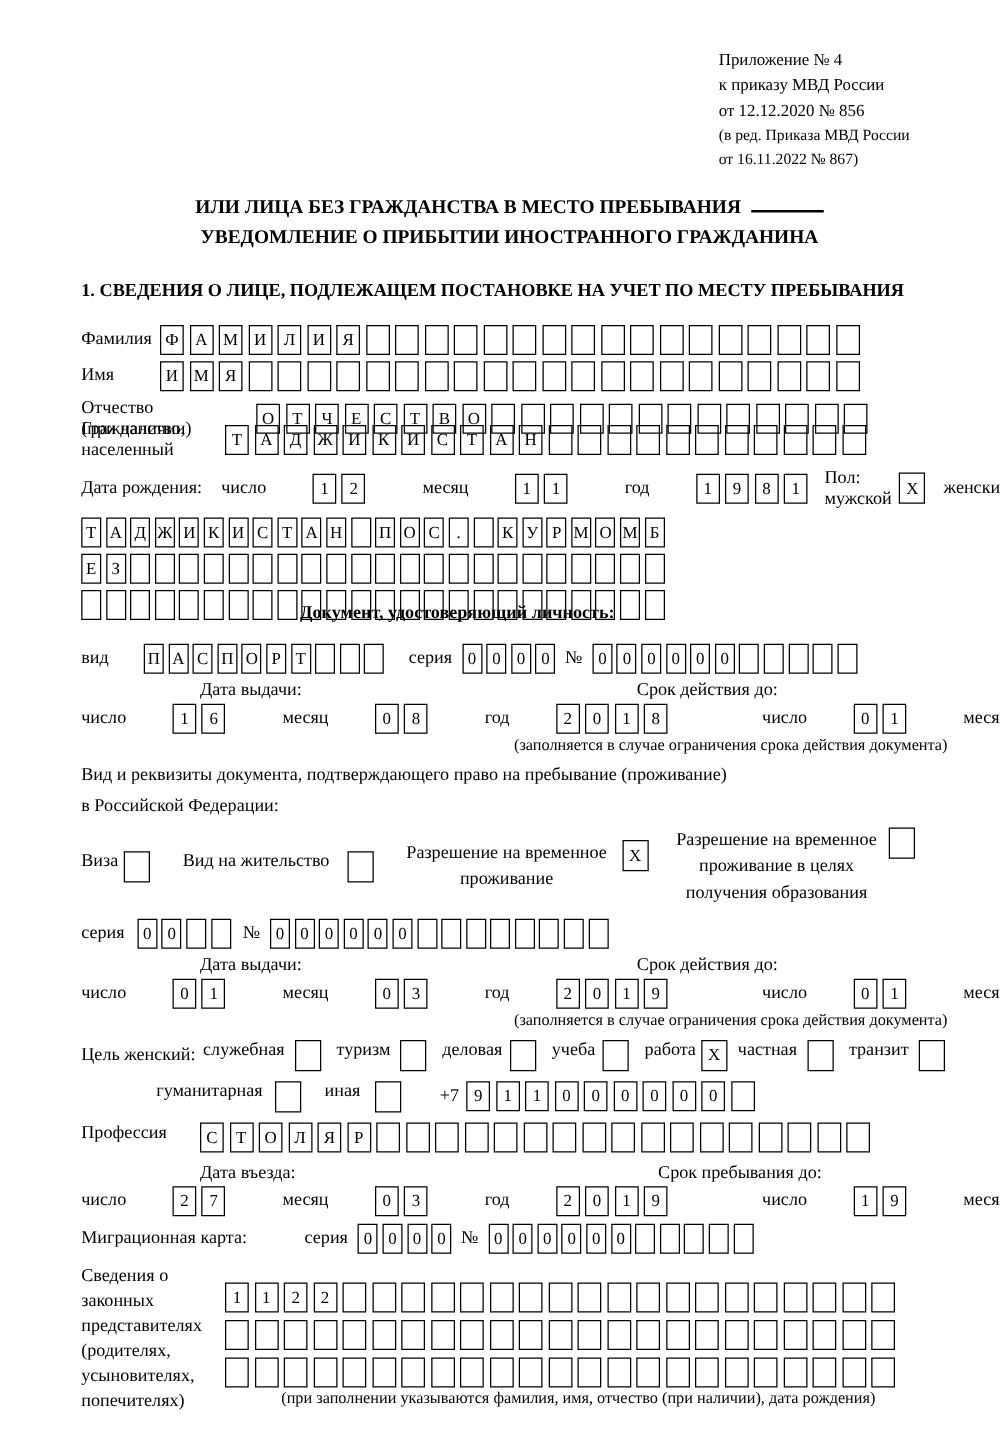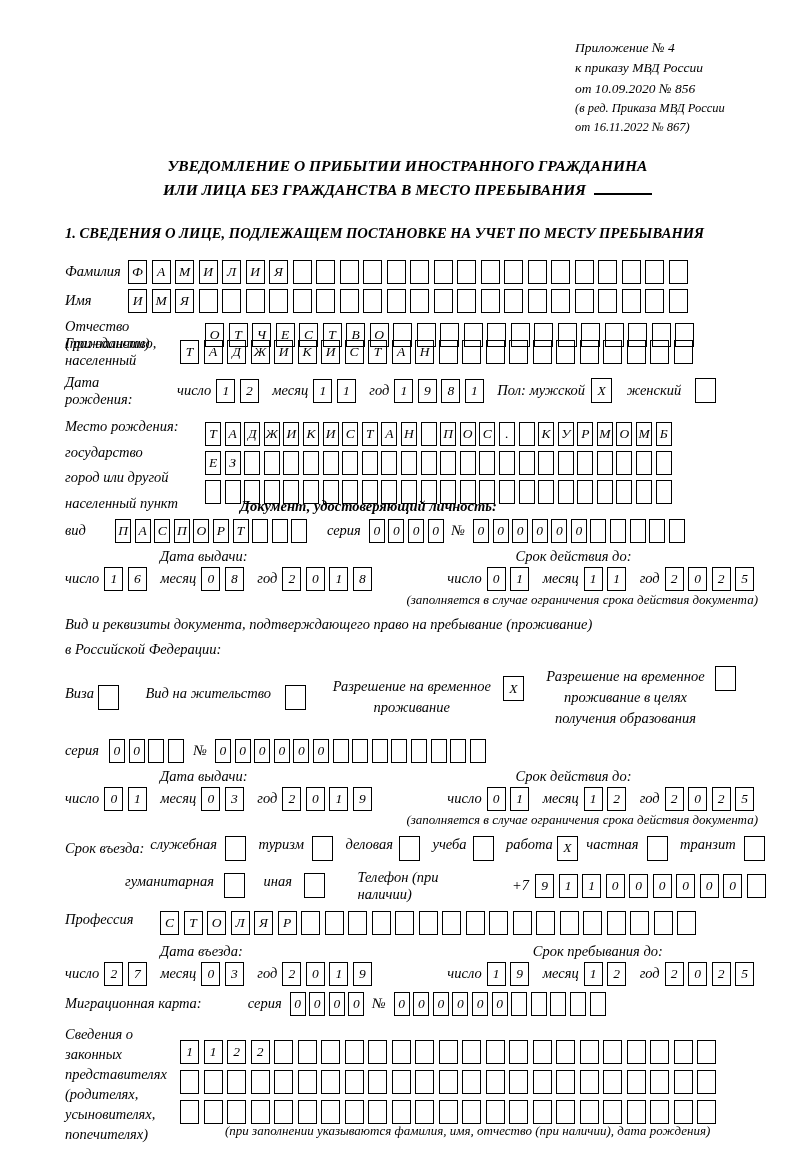--- a/index.html
+++ b/index.html
@@ -1,18 +1,18 @@
 <!DOCTYPE html>
 <html><head>
 <meta charset="utf-8">
 <style>
   * { margin:0; padding:0; box-sizing:border-box; }
   html,body { background:#ffffff; }
   body { width:800px; font-family:"Liberation Serif", serif; color:#000; }
-  .page { position:relative; width:800px; height:1163px; background:#fff; padding:38px 30px 0 65px; overflow:hidden;font-style:italic; }
+  .page { position:relative; width:800px; height:1163px; background:#fff; padding:38px 30px 0 65px; overflow:hidden; }
 
   
   .hdr-right { margin-left:auto; width:195px; font-size:13.5px; line-height:1.5; }
   .hdr-right .small { font-size:12.5px; }
   .forma { text-align:right; padding-right:40px; font-weight:bold; font-size:15px; margin-top:16px; letter-spacing:.5px; }
   .title { text-align:center; font-weight:bold; font-size:15.5px; line-height:1.5; margin-top:18px; margin-left:-20px; }
   .uline { display:inline-block; width:58px; border-bottom:2px solid #000; height:14px; margin-left:8px; }
   .sec1 { font-weight:bold; font-size:14.6px; margin-top:24px; margin-bottom:18px; }
 
   
@@ -20,46 +20,46 @@
   .lab { flex:none; }
   .cells { display:inline-flex; flex:none; }
   .cell { width:19px; height:24px; border:1.6px solid #000; margin-right:4.5px; flex:none;
           display:inline-flex; align-items:center; justify-content:center;
           font-size:13.5px; font-family:"Liberation Serif", serif; }
   .tight .cell { width:16px; margin-right:3.6px; }
   .cbox .cell { width:21px; height:25px; }
   .mlab { white-space:pre-line; }
 
   
-  .dg { display:inline-flex; align-items:center; }
+  .dg { display:inline-flex; align-items:center;gap:32px; }
   .dg .dlab { margin-right:5px; }
   .dg .cells { margin-right:9px; }
   .dhead { display:flex; font-size:14.5px; margin-bottom:2px; }
   .note { text-align:right; font-size:13px; padding-right:12px; margin-top:1px; margin-bottom:8px; }
 
   .opt { display:inline-flex; align-items:flex-start; }
   .optlab { white-space:pre-line; text-align:center; line-height:1.45; }
 </style>
 </head>
 <body>
 
 <div class="page">
 
   <div class="hdr-right">
     <div>Приложение № 4</div>
     <div>к приказу МВД России</div>
-    <div>от 10.09.2020 № 856</div>
+    <div>от 12.12.2020 № 856</div>
     <div class="small">(в ред. Приказа МВД России</div>
     <div class="small">от 16.11.2022 № 867)</div>
   </div>
 
 
   <div class="title">
+    <div><span>ИЛИ ЛИЦА БЕЗ ГРАЖДАНСТВА В МЕСТО ПРЕБЫВАНИЯ</span><span class="uline"></span></div>
     <div>УВЕДОМЛЕНИЕ О ПРИБЫТИИ ИНОСТРАННОГО ГРАЖДАНИНА</div>
-    <div><span>ИЛИ ЛИЦА БЕЗ ГРАЖДАНСТВА В МЕСТО ПРЕБЫВАНИЯ</span><span class="uline"></span></div>
   </div>
 
   <div class="sec1">1. СВЕДЕНИЯ О ЛИЦЕ, ПОДЛЕЖАЩЕМ ПОСТАНОВКЕ НА УЧЕТ ПО МЕСТУ ПРЕБЫВАНИЯ</div>
 
   <div class="row">
     <span class="lab" style="width:63px">Фамилия</span>
     <span class="cells">
         <span class="cell">Ф</span>
         <span class="cell">А</span>
         <span class="cell">М</span>
@@ -199,24 +199,20 @@
     <span class="cells cbox" style="margin:0 10px 0 6px">
         <span class="cell">X</span>
       </span>
     <span>женский</span>
     <span class="cells cbox" style="margin-left:14px">
         <span class="cell"></span>
       </span>
   </div>
 
   <div class="row" style="margin-top:6px">
-    <span class="lab mlab" style="width:140px; line-height:1.78">Место рождения:
-государство
-город или другой
-населенный пункт</span>
     <span>
       <span class="cells tight" style="margin-bottom:5px">
           <span class="cell">Т</span>
           <span class="cell">А</span>
           <span class="cell">Д</span>
           <span class="cell">Ж</span>
           <span class="cell">И</span>
           <span class="cell">К</span>
           <span class="cell">И</span>
           <span class="cell">С</span>
@@ -285,21 +281,21 @@
           <span class="cell"></span>
           <span class="cell"></span>
           <span class="cell"></span>
           <span class="cell"></span>
           <span class="cell"></span>
           <span class="cell"></span>
         </span>
     </span>
   </div>
 
-  <div style="font-weight:bold; font-size:14.5px; margin:-24px 0 4px 175px">Документ, удостоверяющий личность:</div>
+  <div style="font-weight:bold; font-size:14.5px; margin:-24px 0 16px 175px">Документ, удостоверяющий личность:</div>
 
   <div class="row tight" style="align-items:center">
     <span class="lab" style="width:50px">вид</span>
     <span class="cells">
         <span class="cell">П</span>
         <span class="cell">А</span>
         <span class="cell">С</span>
         <span class="cell">П</span>
         <span class="cell">О</span>
         <span class="cell">Р</span>
@@ -477,21 +473,21 @@
           <span class="cell">2</span>
           <span class="cell">0</span>
           <span class="cell">2</span>
           <span class="cell">5</span>
         </span>
     </span>
   </div>
   <div class="note">(заполняется в случае ограничения срока действия документа)</div>
 
   <div class="row" style="align-items:center; margin-bottom:8px">
-    <span>Срок въезда:</span>
+    <span>Цель женский:</span>
     <span class="opt" style="margin-left:6px">
         <span>служебная</span>
         <span class="cells cbox" style="margin-left:8px">
           <span class="cell"></span>
         </span>
       </span>
     <span class="opt" style="margin-left:8px">
         <span>туризм</span>
         <span class="cells cbox" style="margin-left:8px">
           <span class="cell"></span>
@@ -535,21 +531,20 @@
         <span class="cells cbox" style="margin-left:10px">
           <span class="cell"></span>
         </span>
       </span>
     <span class="opt" style="margin-left:14px">
         <span>иная</span>
         <span class="cells cbox" style="margin-left:12px">
           <span class="cell"></span>
         </span>
       </span>
-    <span style="margin-left:28px">Телефон (при наличии)</span>
     <span style="margin-left:26px; margin-right:6px">+7</span>
     <span class="cells">
         <span class="cell">9</span>
         <span class="cell">1</span>
         <span class="cell">1</span>
         <span class="cell">0</span>
         <span class="cell">0</span>
         <span class="cell">0</span>
         <span class="cell">0</span>
         <span class="cell">0</span>

